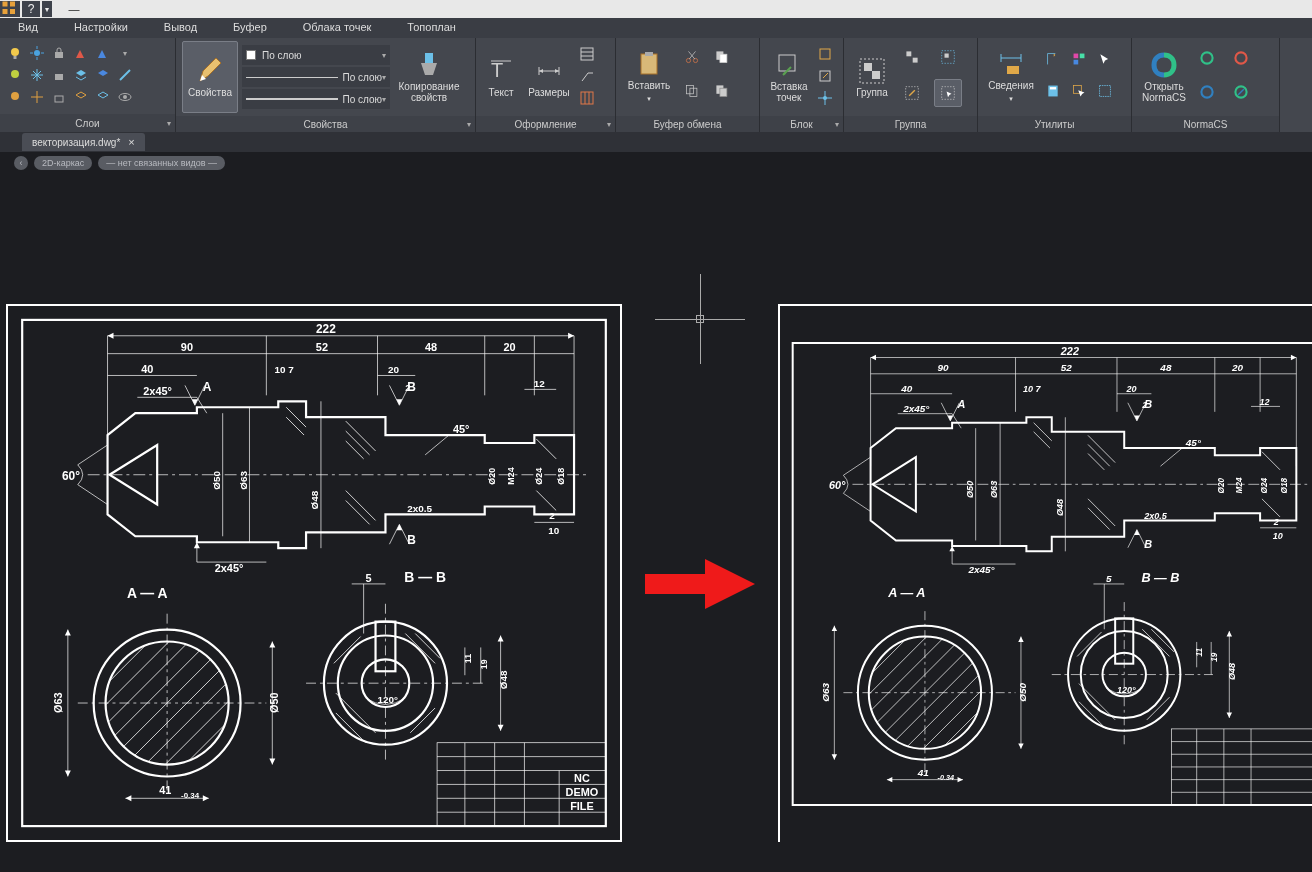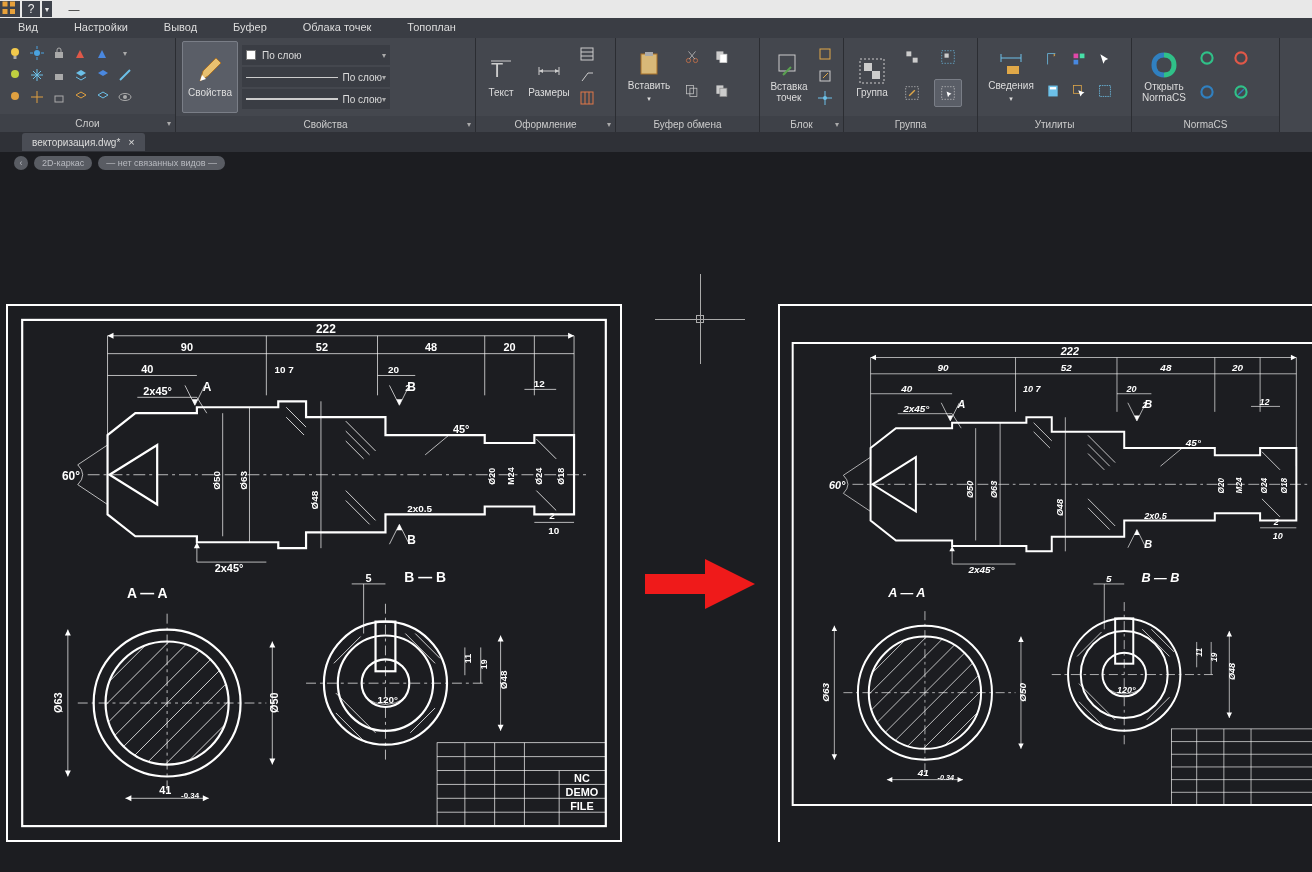--- a/index.html
+++ b/index.html
@@ -247,20 +247,29 @@
         <div class="prop-row">
             <span class="line-sample"></span>
             <span>По слою</span>
             <span class="dd">▾</span>
           </div>
         <div class="prop-row">
             <span class="line-sample" style="height:2px"></span>
             <span>По слою</span>
             <span class="dd">▾</span>
           </div>
+      </div>
+      <div class="large-btn" style="width:70px">
+        <div class="big-ico">
+            <svg viewBox="0 0 28 28">
+              <rect x="10" y="2" width="8" height="10" fill="#6cc0e8"></rect>
+              <path d="M6 12h16l-4 12H10z" fill="#aaa"></path>
+            </svg>
+          </div>
+        <span>Копирование свойств</span>
       </div>
     </div>
     <div class="panel-title">
         <span>Свойства</span>
         <span class="expand">▾</span>
       </div>
   </div>
 
   <div class="panel" style="width:140px">
     <div class="panel-body">

